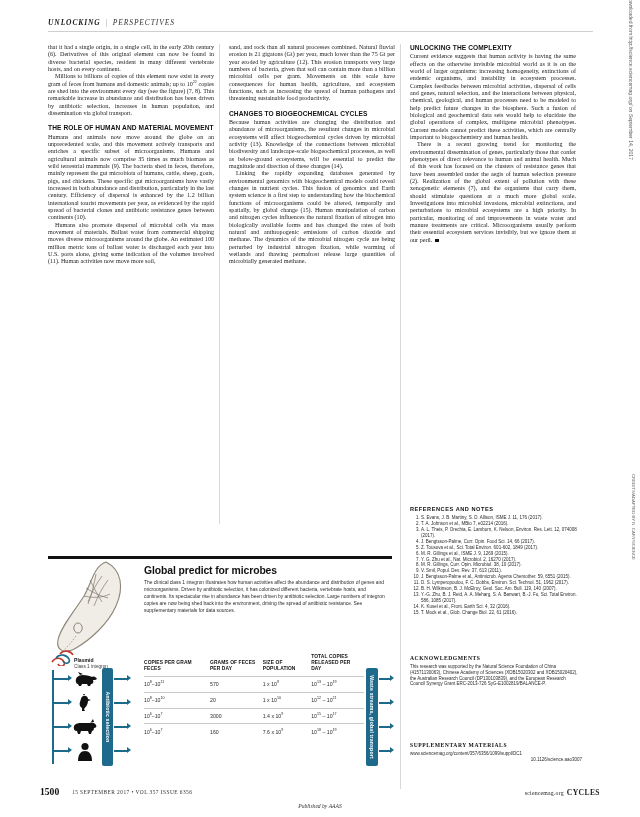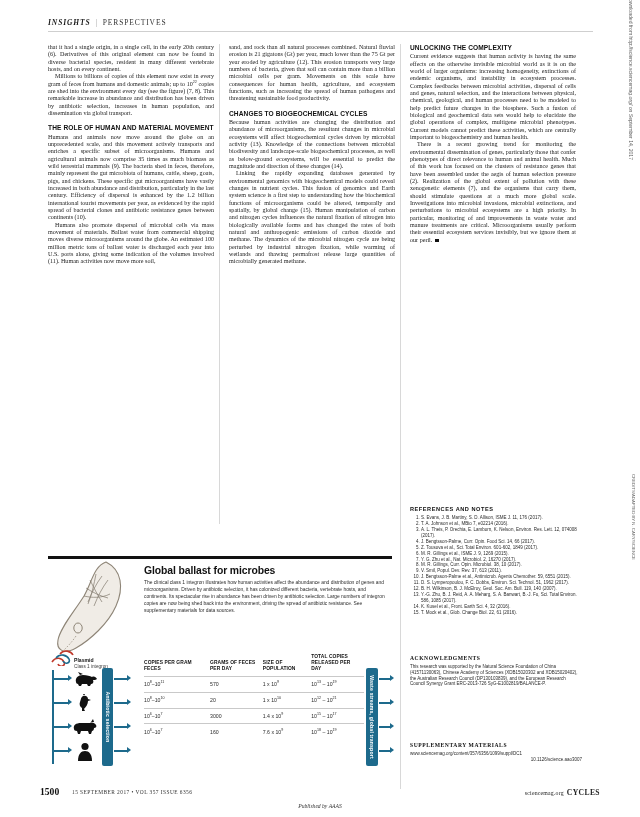--- a/index.html
+++ b/index.html
@@ -15,21 +15,21 @@
   
   .runhead {
     position:absolute; left:48px; top:18px; width:545px;
     font-family:"Liberation Serif", serif;
     font-size:7.5px; letter-spacing:.6px;
   }
   .runhead .insights {
     font-weight:bold; font-style:italic; letter-spacing:.9px;
   }
   .runhead .sep { color:#9a9a9a; margin:0 5px; font-style:normal; }
-  .runhead .persp { letter-spacing:.9px; color:#333;text-align:center; }
+  .runhead .persp { font-style:italic; letter-spacing:.9px; color:#333;text-align:center; }
   .runhead-rule {
     position:absolute; left:48px; top:31px; width:545px; height:1px;
     background:#cfcfcf;
   }
 
   
   .cols { position:absolute; left:48px; top:44px; width:545px; }
   .col {
     position:absolute; top:0; width:166px;
     font-size:6.1px; line-height:7.35px;
@@ -234,21 +234,21 @@
   .published {
     position:absolute; left:0; right:0; top:803px; text-align:center;
     font-family:"Liberation Serif", serif;
     font-style:italic; font-size:5.6px; color:#333;
   }
 </style>
 </head>
 <body>
 
 <div class="runhead">
-  <span class="insights">INSIGHTS</span><span class="sep">|</span><span class="persp">PERSPECTIVES</span>
+  <span class="insights">UNLOCKING</span><span class="sep">|</span><span class="persp">PERSPECTIVES</span>
 </div>
 <div class="runhead-rule"></div>
 
 <div class="colrule r1"></div>
 <div class="colrule r3"></div>
 
 <div class="cols">
 
   <div class="col c1">
     <p class="noind">that it had a single origin, in a single cell, in the early 20th century (6). Derivatives of this original element can now be found in diverse bacterial species, resident in many different vertebrate hosts, and on every continent.</p>
@@ -301,21 +301,21 @@
 
 <div class="supp">
   <h4>SUPPLEMENTARY MATERIALS</h4>
   <p>www.sciencemag.org/content/357/6356/1099/suppl/DC1</p>
   <p class="doi">10.1126/science.aao3007</p>
 </div>
 
 <div class="figure">
   <div class="figure-rule-top"></div>
 
-  <div class="fig-title">Global ballast for microbes</div>
+  <div class="fig-title">Global predict for microbes</div>
   <div class="fig-desc">The clinical class 1 integron illustrates how human activities affect the abundance and distribution of genes and microorganisms. Driven by antibiotic selection, it has colonized different bacteria, vertebrate hosts, and continents. Its spectacular rise in abundance has been driven by antibiotic selection. Large numbers of integron copies are now being shed back into the environment, driving the spread of antibiotic resistance. See supplementary materials for data sources.</div>
 
   <div class="cell-wrap">
     <svg width="96" height="108" viewBox="0 0 96 108">
       <path d="M56 4 C72 12 74 30 66 48 C58 66 40 82 26 90 C14 97 6 92 8 82 C10 70 24 54 34 38 C42 24 44 8 56 4 Z" fill="#f0ece6" stroke="#8e8577" stroke-width="1.1"></path>
       <g stroke="#6f6659" stroke-width="0.7" fill="none" opacity="0.85">
         <path d="M52 18 C46 26 42 34 38 44"></path>
         <path d="M58 22 C52 30 48 38 44 48"></path>
         <path d="M46 16 C44 26 42 36 38 46"></path>
         <path d="M40 22 C44 30 48 38 52 44"></path>

